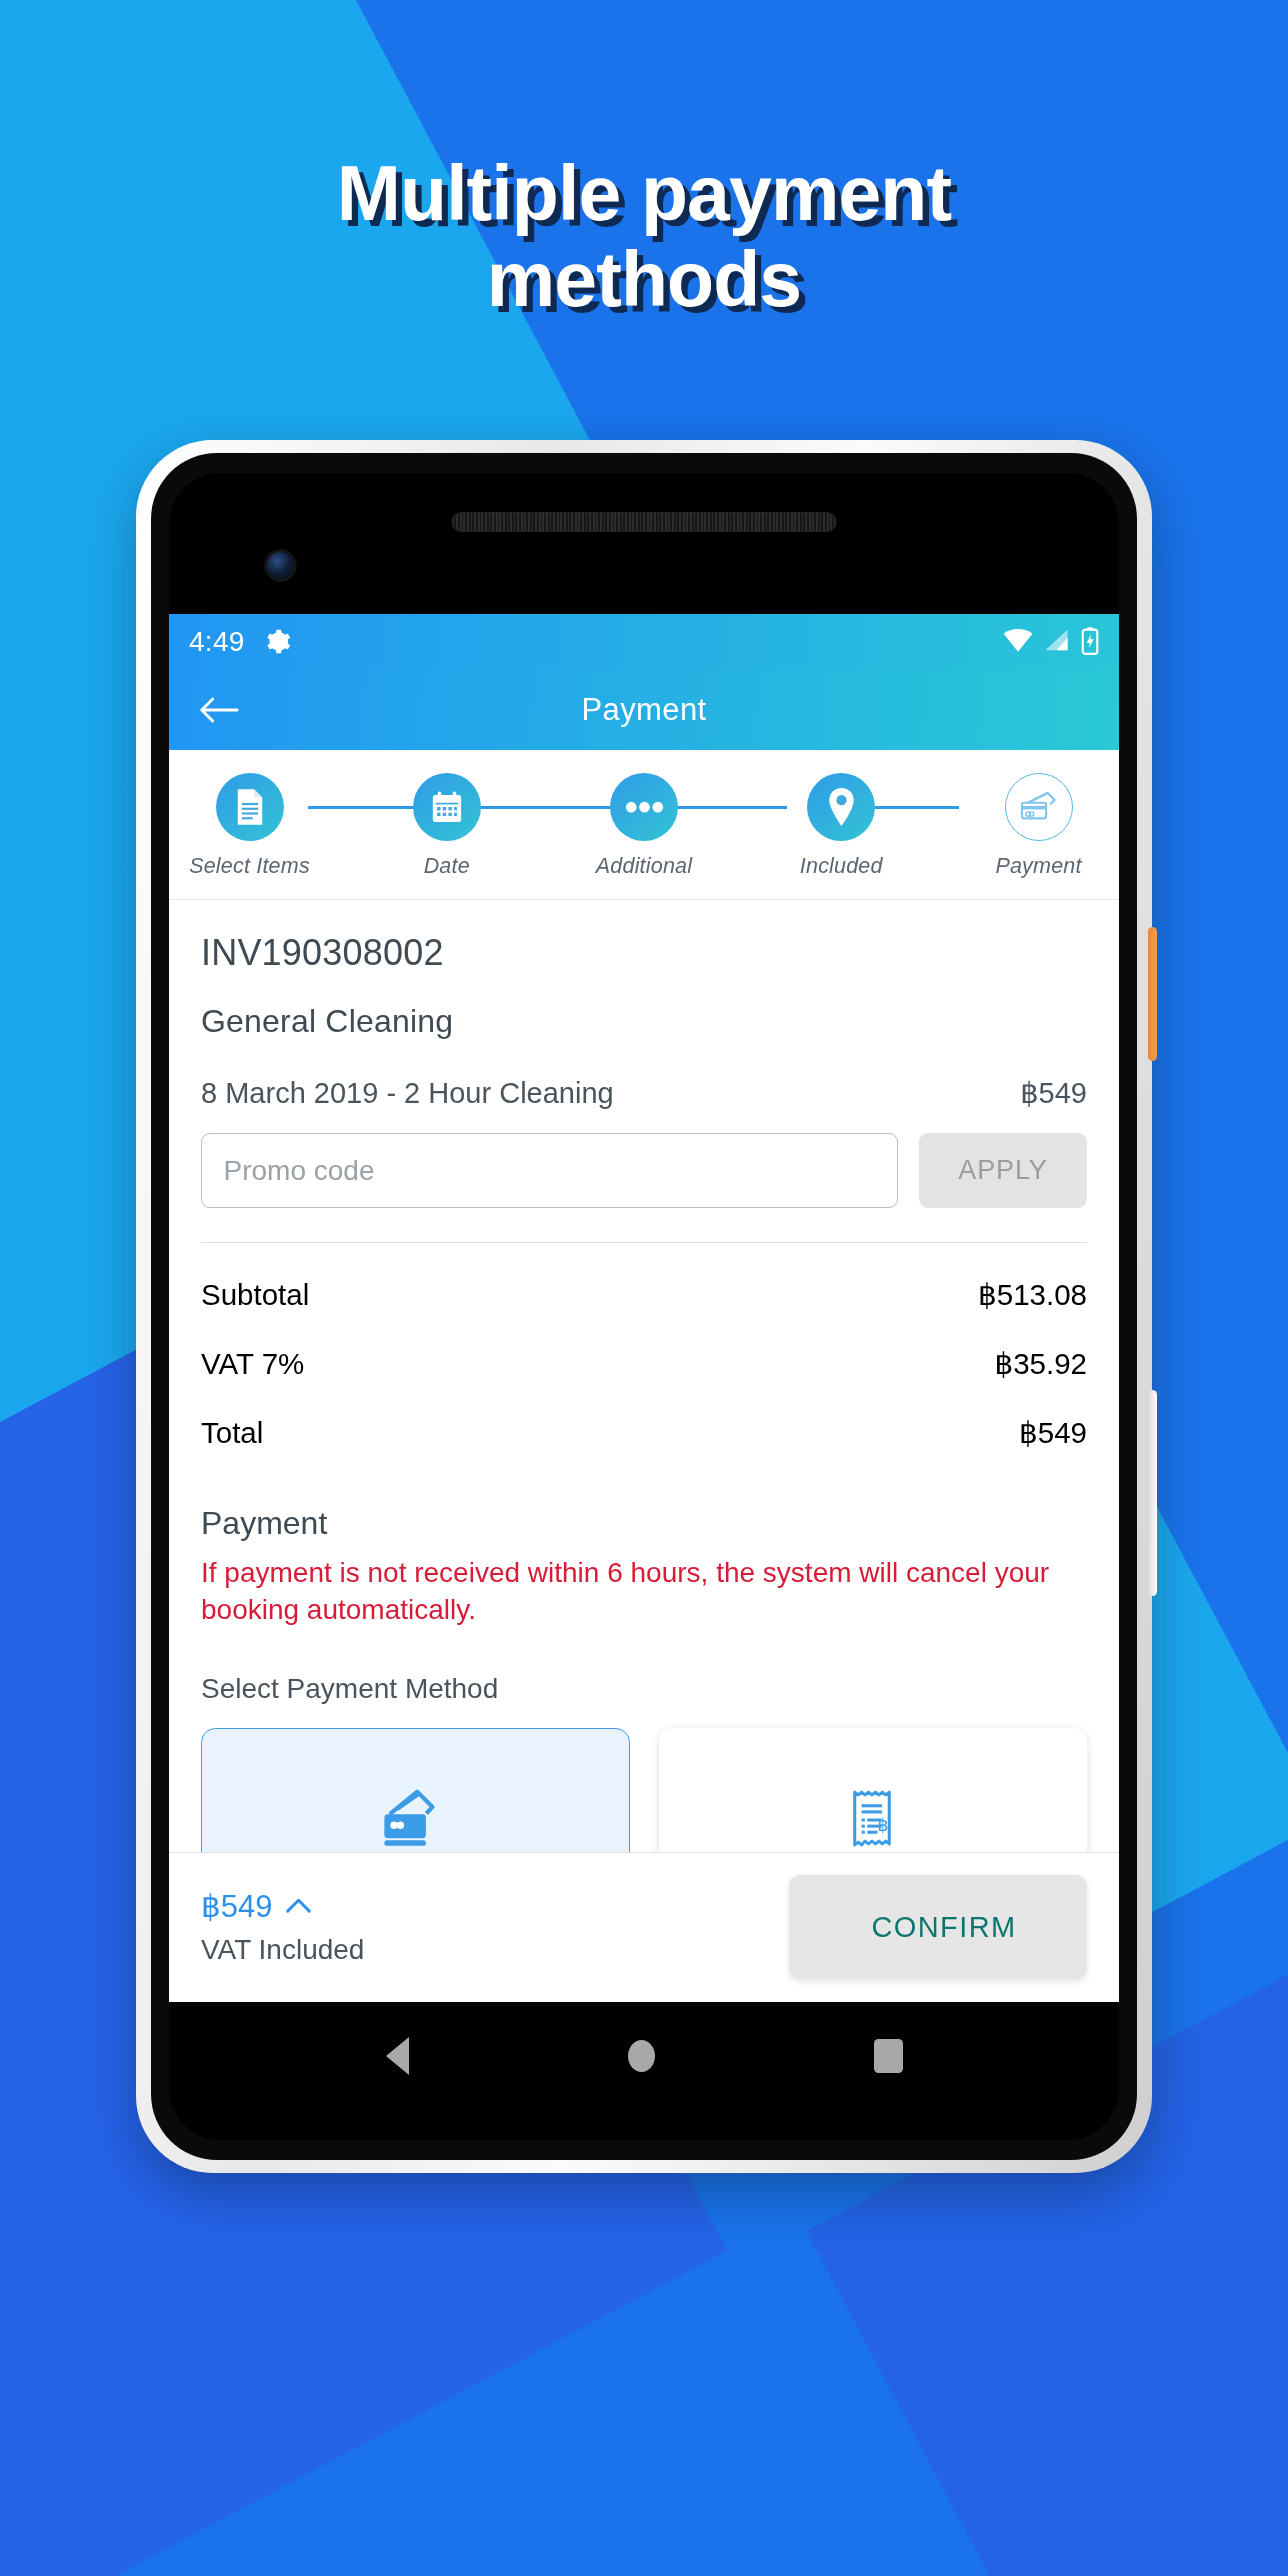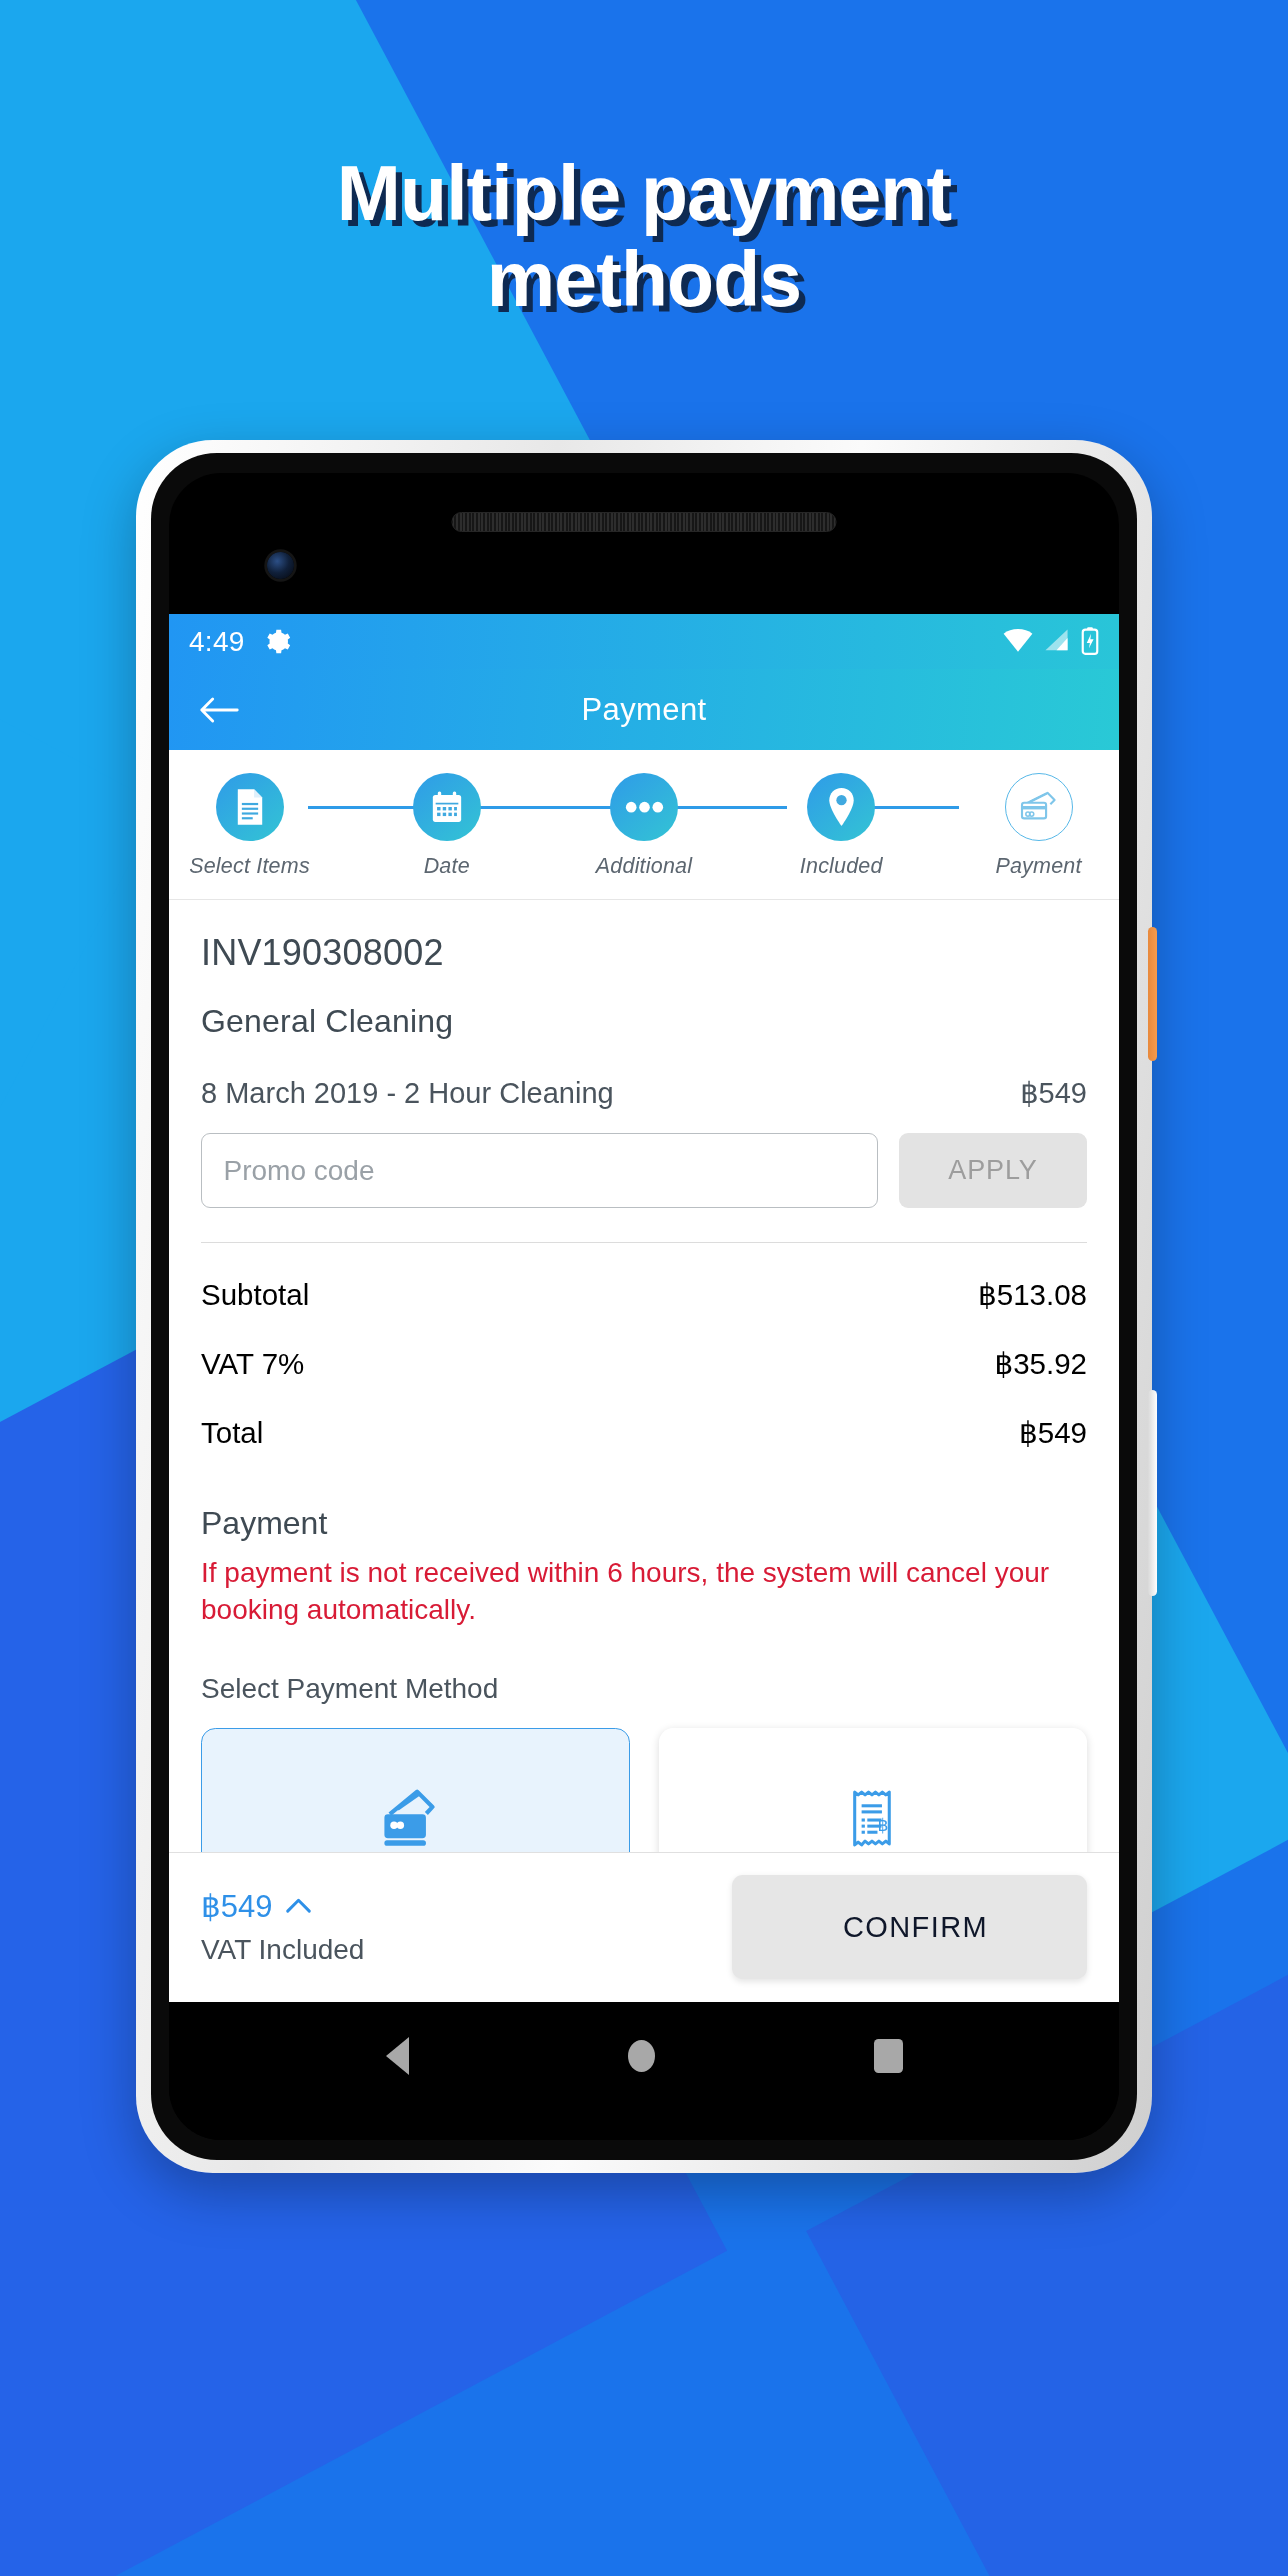--- a/index.html
+++ b/index.html
@@ -162,21 +162,21 @@
   }
 
   .promo-row { display:flex; gap:21.5px; margin-top:23px; align-items:stretch; }
   .promo-input {
     flex:1; height:75px; border:0.9px solid #b9bec2; border-radius:9px;
     padding:0 21.5px; font-size:28px; color:#44505A;
     font-family:"Liberation Sans", sans-serif; background:#fff; outline:none;
   }
   .promo-input::placeholder { color:#9aa1a7; }
   .apply-btn {
-    width:188px; height:75px; border:none; border-radius:9px;
+    width:168px; height:75px; border:none; border-radius:9px;
     background:#e3e3e3; color:#9d9d9d; font-size:27px; letter-spacing:0.9px;
     font-family:"Liberation Sans", sans-serif; cursor:pointer;
   }
 
   .divider { height:0.9px; background:#dcdcdc; margin:34px 32px 0 32px; }
 
   .total-row {
     display:flex; justify-content:space-between; align-items:baseline;
     margin-top:35px; font-size:29.5px; color:#000000;
   }
@@ -209,22 +209,22 @@
   .bottombar {
     position:absolute; left:0; right:0; bottom:0; height:150px;
     background:#fff; border-top:0.9px solid #e0e0e0;
     display:flex; align-items:center; padding:0 32px;
   }
   .bb-left { display:flex; flex-direction:column; gap:9px; }
   .bb-amount-row { display:flex; align-items:center; gap:12.5px; }
   .bb-amount { font-size:31px; color:#2E90E8; font-weight:500; }
   .bb-vat { font-size:28px; color:#4A545D; }
   .confirm-btn {
-    margin-left:auto; width:355px; height:104px;
-    background:#e6e6e6; color:#0f172a; border:none; border-radius:10.7px;
+    margin-left:auto; width:298px; height:104px;
+    background:#e6e6e6; color:#0f766e; border:none; border-radius:10.7px;
     font-size:29px; letter-spacing:1.4px;
     font-family:"Liberation Sans", sans-serif; cursor:pointer;
     box-shadow:0 2.7px 6.3px rgba(0,0,0,.10);
     padding-left:12px;
   }
 
   
   .navbar {
     position:absolute; left:0; right:0; bottom:0; height:138px;
     background:#000; display:flex; align-items:center; justify-content:space-around;

